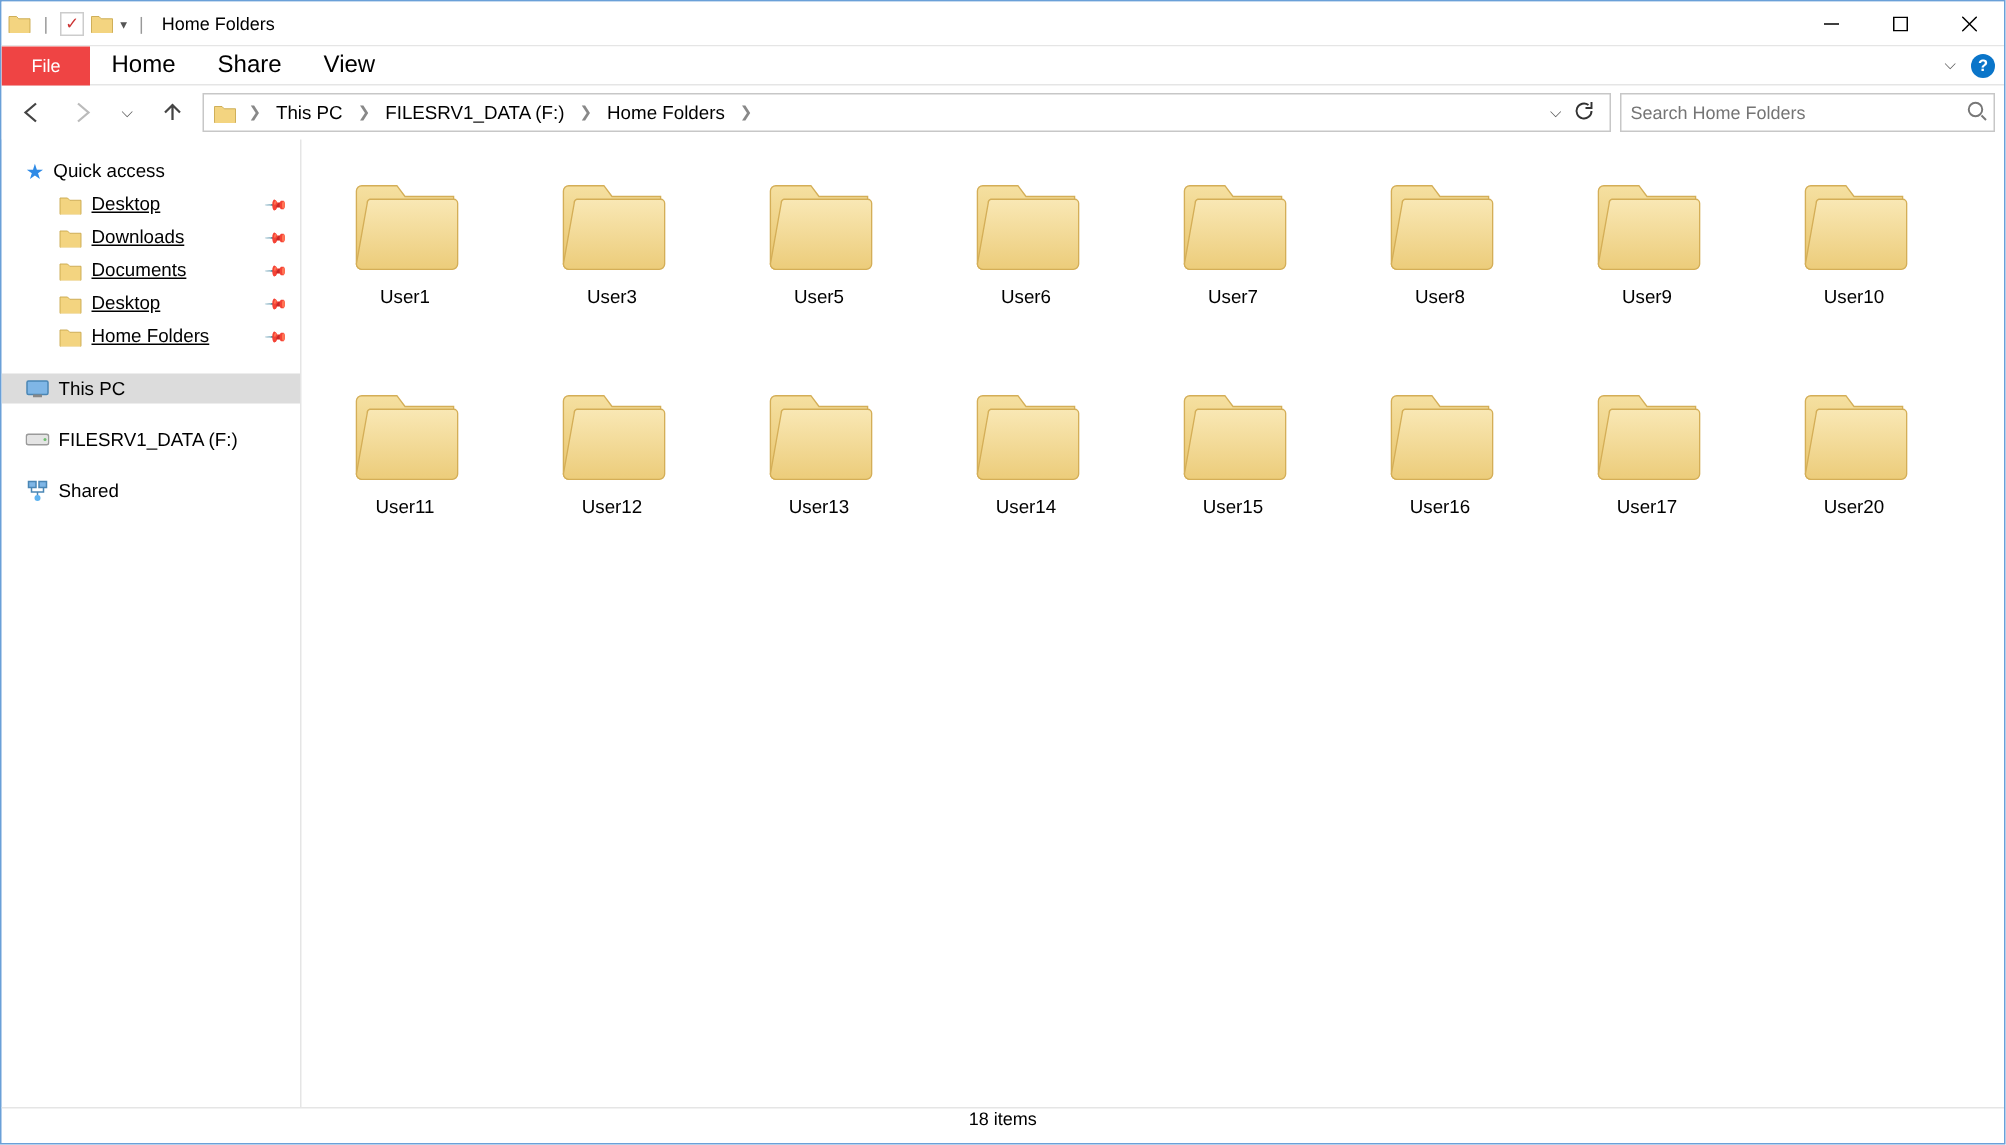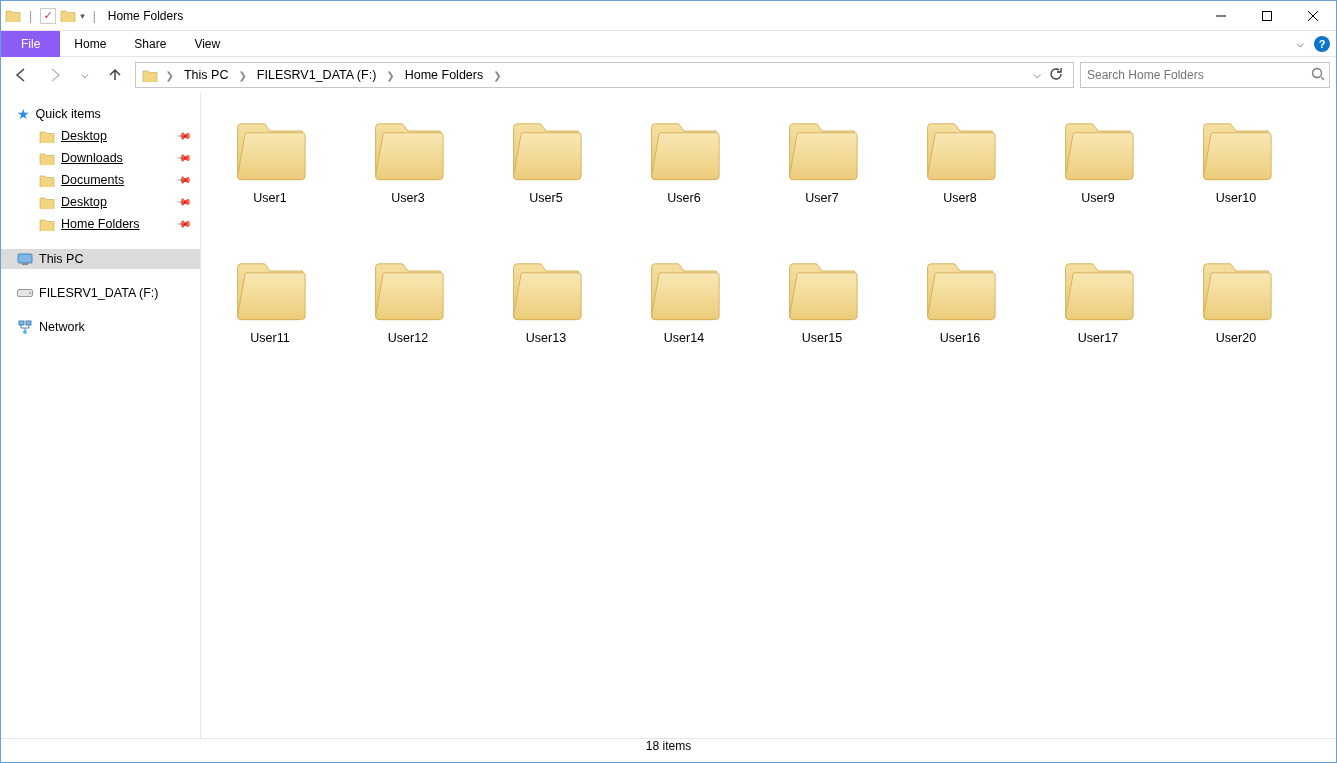--- a/index.html
+++ b/index.html
@@ -38,28 +38,28 @@
   
   .menubar {
     height:26px;
     display:flex;
     align-items:center;
     background:#fff;
     border-bottom:1px solid #e5e5e5;
     position:relative;
   }
   .file-tab {
-    background:#8b5cf6;
+    background:#ef4444;
     color:#fff;
     padding:0 20px;
     height:26px;
     line-height:26px;
     font-size:12px;
   }
-  .menu-item { padding:0 14px; height:26px; line-height:26px; font-size:12px; }
+  .menu-item { padding:0 14px; height:26px; line-height:26px; font-size:16px; }
   .ribbon-right { margin-left:auto; display:flex; align-items:center; padding-right:6px; gap:4px;}
   .chev-down { font-size:10px; color:#555; padding:0 6px; cursor:default;}
   .help-circle {
     width:16px;height:16px;border-radius:50%;
     background:#0a75c9;color:#fff;
     display:flex;align-items:center;justify-content:center;
     font-size:11px;font-weight:bold;
   }
 
   
@@ -316,21 +316,21 @@
     </span>
   </div>
 </div>
 
 <div class="main">
 
   <div class="sidebar">
     <div class="side-group">
       <div class="side-head">
         <span class="star">★</span>
-        <span>Quick items</span>
+        <span>Quick access</span>
       </div>
       <div id="quick-list">
           <div class="side-item">
             <svg class="folder-icon-s">
               <use href="#folder-small-g"></use>
             </svg>
             <span>Desktop</span>
             <span class="pin">📌</span>
           </div>
           <div class="side-item">
@@ -380,21 +380,21 @@
           </svg>
         <span>FILESRV1_DATA (F:)</span>
       </div>
     </div>
 
     <div class="side-group">
       <div class="side-head">
         <svg class="net-icon">
             <use href="#net-g"></use>
           </svg>
-        <span>Network</span>
+        <span>Shared</span>
       </div>
     </div>
   </div>
 
   <div class="content">
     <div class="items" id="items-grid">
         <div class="item">
           <div class="folder-large">
             <svg viewBox="0 0 80 80">
               <use href="#folder-large-g"></use>

